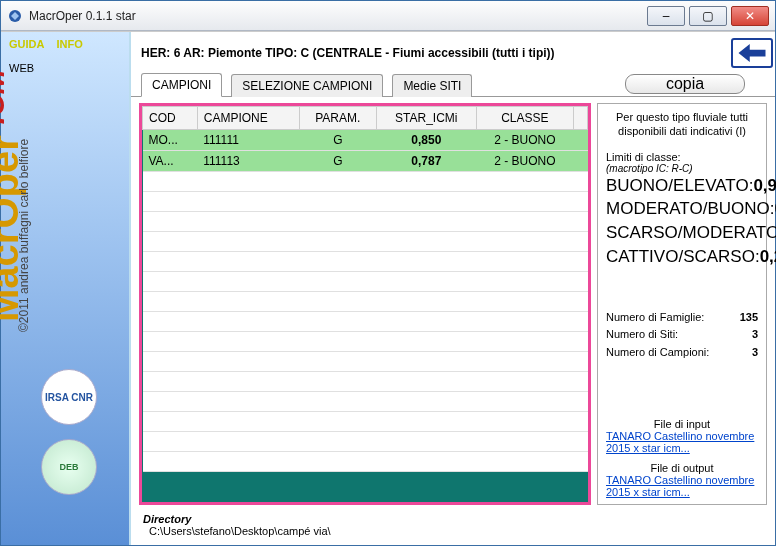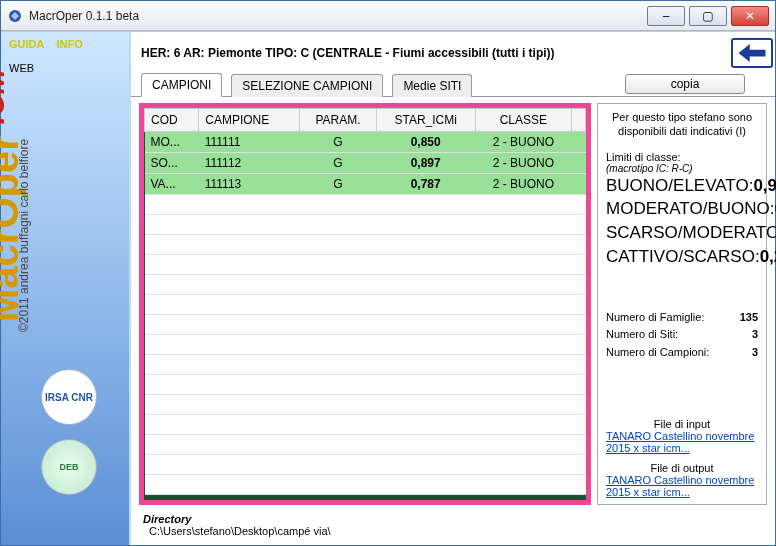--- a/index.html
+++ b/index.html
@@ -24,23 +24,23 @@
   .badge.irsa { bottom:120px; left:40px; font-weight:bold; color:#2454a0;}
   .badge.deb { bottom:50px; left:40px; background: radial-gradient(#e8fff0,#bfe6cc); color:#2a7a3a; font-weight:bold; font-size:9px;}
   .main { flex:1; display:flex; flex-direction:column; }
   .header-row { display:flex; align-items:center; padding:6px 2px 4px 10px; gap:10px; }
   .header-text { font-size:12px; font-weight:bold; flex:1; }
   .backbtn { width:42px; height:30px; border:2px solid #1a3f99; border-radius:3px; background:#fff; display:flex; align-items:center; justify-content:center; cursor:pointer;}
   .backbtn svg { fill:#1a3f99; }
   .tabbar { display:flex; align-items:center; padding:0 10px; border-bottom:1px solid #999; gap:10px; font-size:12px;}
   .tab { padding:4px 10px; border:1px solid #999; border-bottom:none; background:#eee; cursor:pointer; position:relative; top:1px; border-radius:3px 3px 0 0; margin-right:-1px;}
   .tab.active { background:#fff; font-weight:normal; border-bottom:1px solid #fff;}
-  .copybtn { margin-left:auto; margin-right:20px; width:120px; height:20px; border:1px solid #888; border-radius:3px; background:linear-gradient(#fff,#e8e8e8); font-size:12px; cursor:pointer; display:flex; align-items:center; justify-content:center;}
+  .copybtn { margin-left:auto; margin-right:20px; width:120px; height:20px; border:1px solid #888; border-radius:9px; background:linear-gradient(#fff,#e8e8e8); font-size:16px; cursor:pointer; display:flex; align-items:center; justify-content:center;}
   .content { flex:1; display:flex; padding:6px 8px 4px 8px; gap:6px; min-height:0;}
-  .table-wrap { flex:1; border:5px solid #ec4899; background:#14532d; overflow:hidden;}
+  .table-wrap { flex:1; border:3px solid #ec4899; background:#0f766e; overflow:hidden;}
   table { width:100%; border-collapse:collapse; font-size:12px;}
   th { background:#f4f4f4; border:1px solid #ccc; padding:4px 6px; text-align:left; font-weight:normal;}
   th.center, td.center { text-align:center; }
   td { border-bottom:1px solid #e0e0e0; padding:3px 6px; height:20px;}
   tr.data td { background:#98e098; }
   tr.empty td { background:#fff; }
   td.bold { font-weight:bold; }
   .infopanel { width:170px; border:1px solid #aaa; padding:6px 8px; font-size:11px; display:flex; flex-direction:column;}
   .infopanel .note { text-align:center; margin-bottom:12px; line-height:1.3;}
   .infopanel .limtitle { font-weight:normal; }
@@ -60,21 +60,21 @@
 <body>
 
 <div class="window">
   <div class="titlebar">
     <span class="icon">
       <svg viewBox="0 0 16 16" width="16" height="16">
           <circle cx="8" cy="8" r="6" fill="#2a5ca8"></circle>
           <path d="M4 8 L8 4 L12 8 L8 12 Z" fill="#9fc4f0"></path>
         </svg>
     </span>
-    <span class="title">MacrOper 0.1.1 beta</span>
+    <span class="title">MacrOper 0.1.1 star</span>
     <div class="winbtns">
       <div class="winbtn">–</div>
       <div class="winbtn">▢</div>
       <div class="winbtn close">✕</div>
     </div>
   </div>
 
   <div class="body">
     <div class="sidebar">
       <div class="sidelinks">
@@ -121,28 +121,20 @@
             <tbody id="tbody">
                 <tr class="data">
                   <td>MO...</td>
     <td>111111</td>
     <td class="center">G</td>
     <td class="center bold">0,850</td>
     <td class="center">2 - BUONO</td>
     <td></td>
                 </tr>
                 <tr class="data">
-                  <td>SO...</td>
-    <td>111112</td>
-    <td class="center">G</td>
-    <td class="center bold">0,897</td>
-    <td class="center">2 - BUONO</td>
-    <td></td>
-                </tr>
-                <tr class="data">
                   <td>VA...</td>
     <td>111113</td>
     <td class="center">G</td>
     <td class="center bold">0,787</td>
     <td class="center">2 - BUONO</td>
     <td></td>
                 </tr>
                 <tr class="empty">
                   <td></td>
                   <td></td>
@@ -261,21 +253,21 @@
                   <td></td>
                   <td></td>
                   <td></td>
                   <td></td>
                 </tr>
               </tbody>
           </table>
         </div>
 
         <div class="infopanel">
-          <div class="note">Per questo tipo stefano sono disponibili dati indicativi (I)</div>
+          <div class="note">Per questo tipo fluviale tutti disponibili dati indicativi (I)</div>
           <div class="limtitle">Limiti di classe:</div>
           <div class="limsub">(macrotipo IC: R-C)</div>
           <div id="limits">
               <div class="limrow">
                 <span>BUONO/ELEVATO:</span>
                 <span class="val">0,96</span>
               </div>
               <div class="limrow">
                 <span>MODERATO/BUONO:</span>
                 <span class="val">0,72</span>

